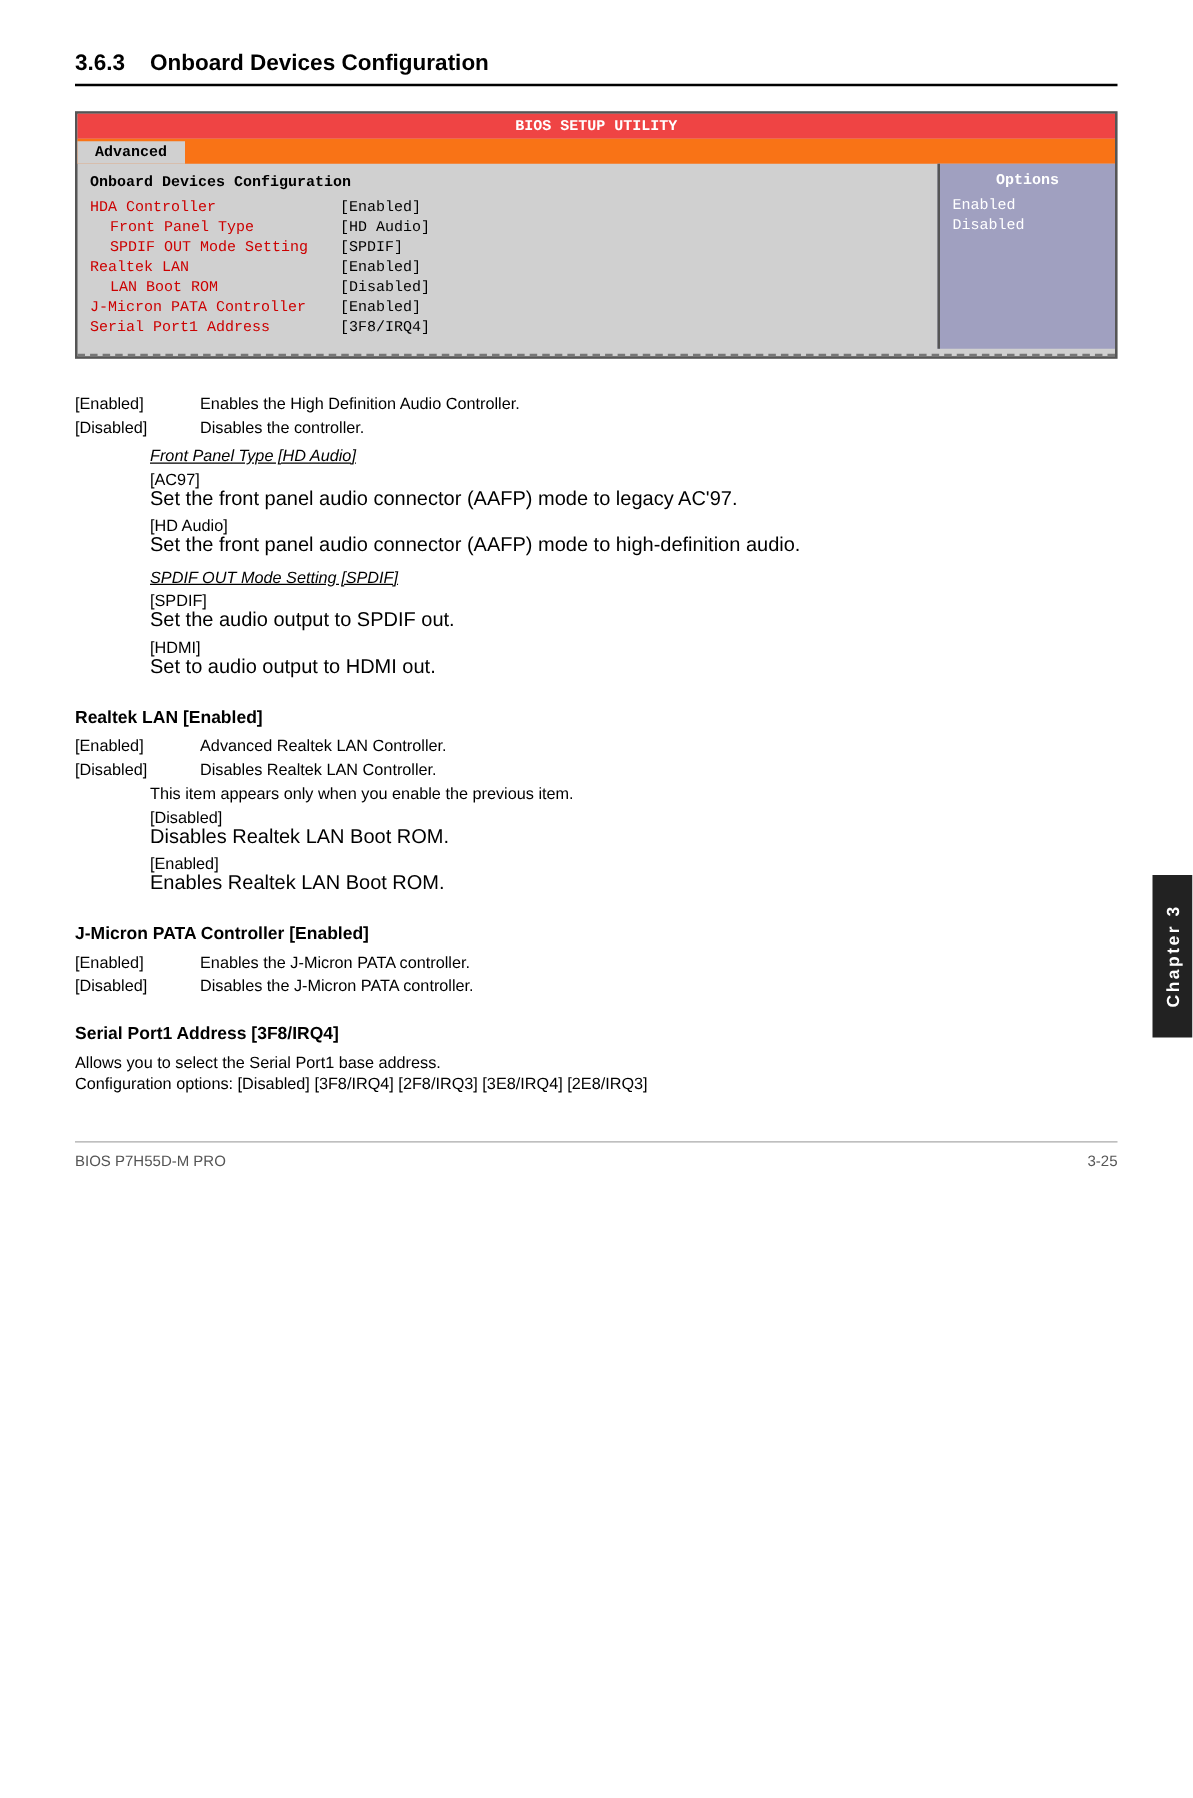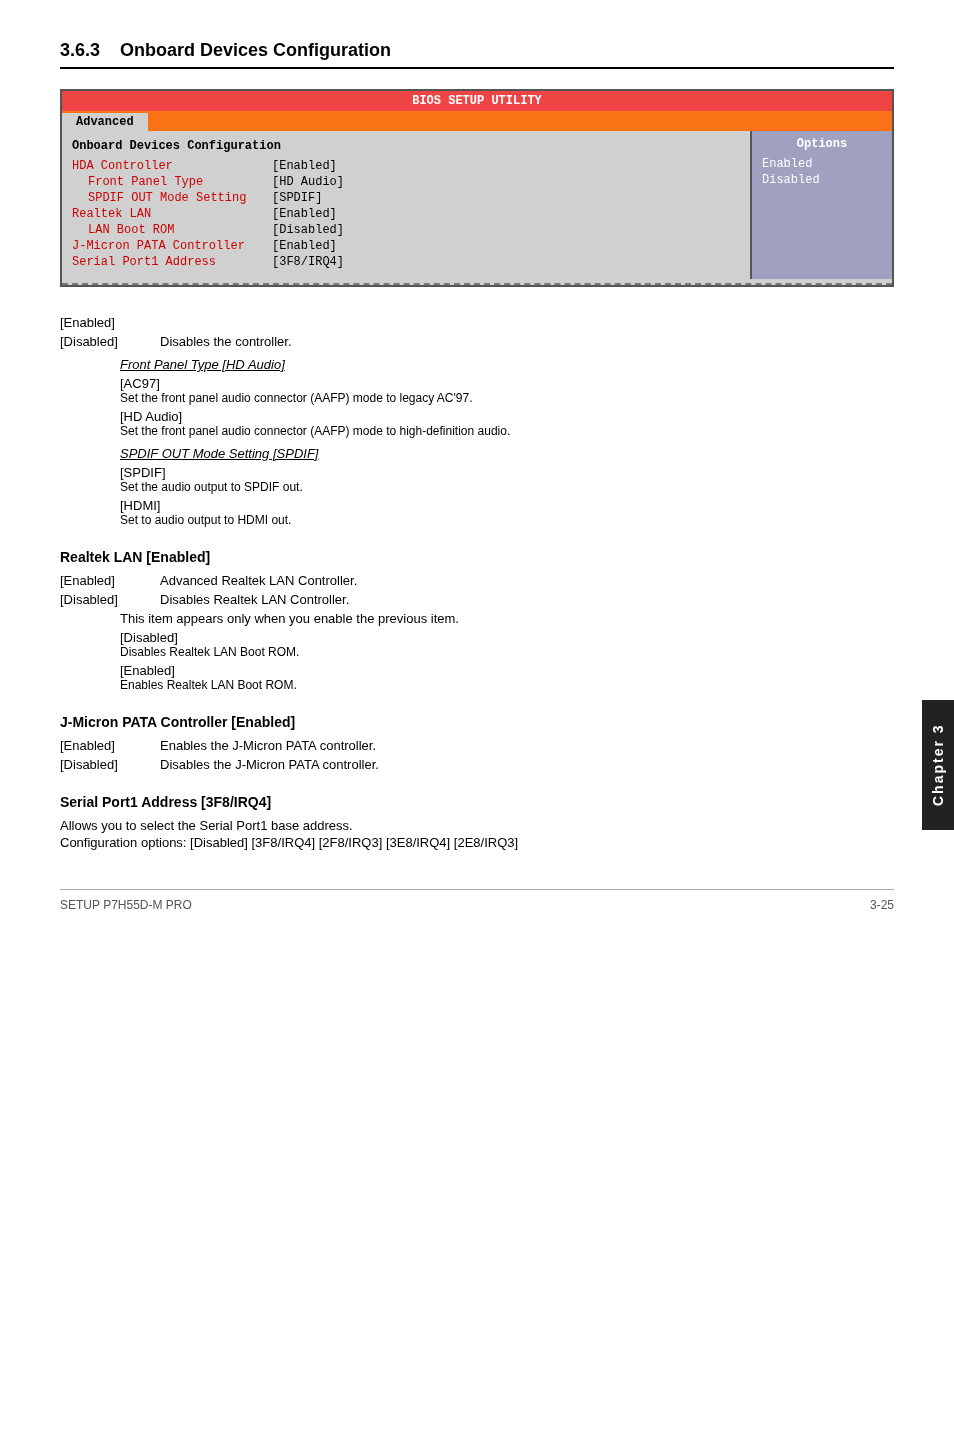--- a/index.html
+++ b/index.html
@@ -173,21 +173,21 @@
       padding-left: 60px;
       flex-direction: column;
     }
 
     .doc-subkey {
       min-width: 120px;
       font-size: 13px;
     }
 
     .doc-subvalue {
-      font-size: 12px;
+      font-size: 16px;
       flex: 1;
     }
 
     .doc-note {
       padding-left: 60px;
       font-size: 13px;
       margin-bottom: 4px;
     }
 
     
@@ -283,20 +283,21 @@
           </div>
       </div>
     </div>
     <div class="bios-dashed-border"></div>
   </div>
 
   <div id="doc-sections">
       <div class="doc-section">
         <div class="doc-row">
           <span class="doc-key">[Enabled]</span>
+          <span class="doc-value">Enables the High Definition Audio Controller.</span>
         </div>
         <div class="doc-row">
           <span class="doc-key">[Disabled]</span>
           <span class="doc-value">Disables the controller.</span>
         </div>
         <div class="doc-subheading">Front Panel Type [HD Audio]</div>
         <div class="doc-subrow">
           <span class="doc-subkey">[AC97]</span>
           <span class="doc-subvalue">Set the front panel audio connector (AAFP) mode to legacy AC'97.</span>
         </div>
@@ -350,17 +351,17 @@
         <div style="font-size: 13px; margin-bottom: 2px;">Allows you to select the Serial Port1 base address.</div>
         <div style="font-size: 13px; margin-bottom: 2px;">Configuration options: [Disabled] [3F8/IRQ4] [2F8/IRQ3] [3E8/IRQ4] [2E8/IRQ3]</div>
       </div>
     </div>
 
   <div class="chapter-tab">
     <span>Chapter 3</span>
   </div>
 
   <div class="page-footer">
-    <span>SETUP P7H55D-M PRO</span>
+    <span>BIOS P7H55D-M PRO</span>
     <span>3-25</span>
   </div>
 
 </div>
 
 </body></html>

